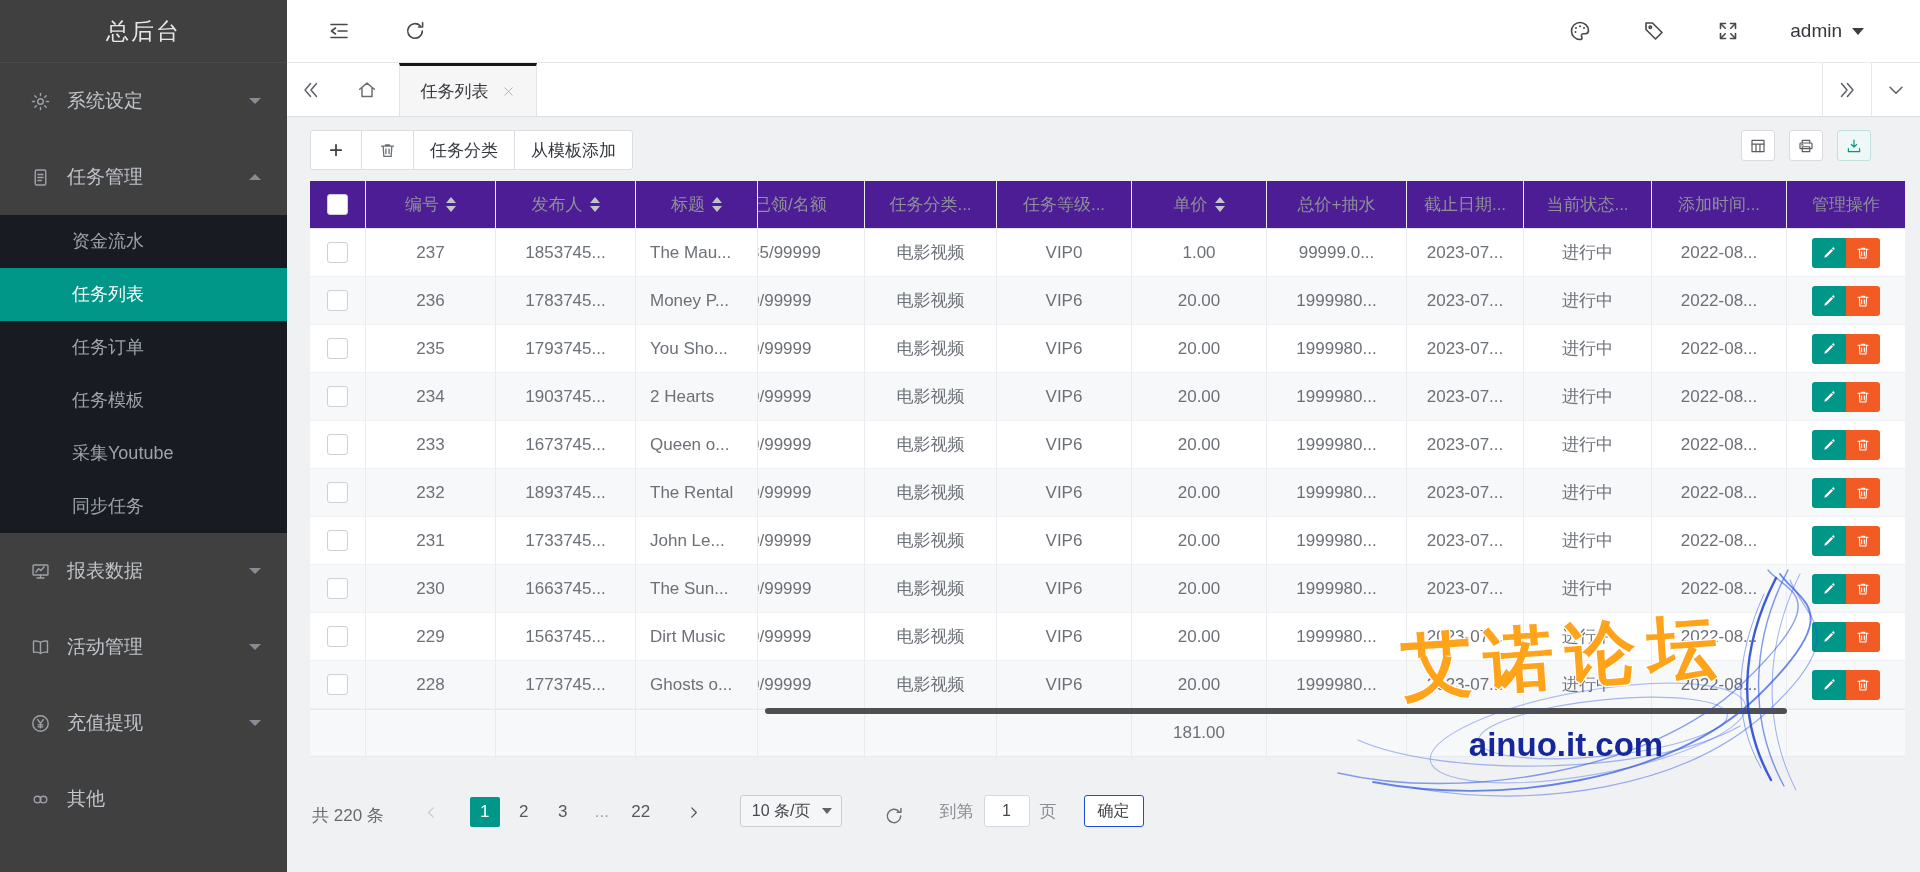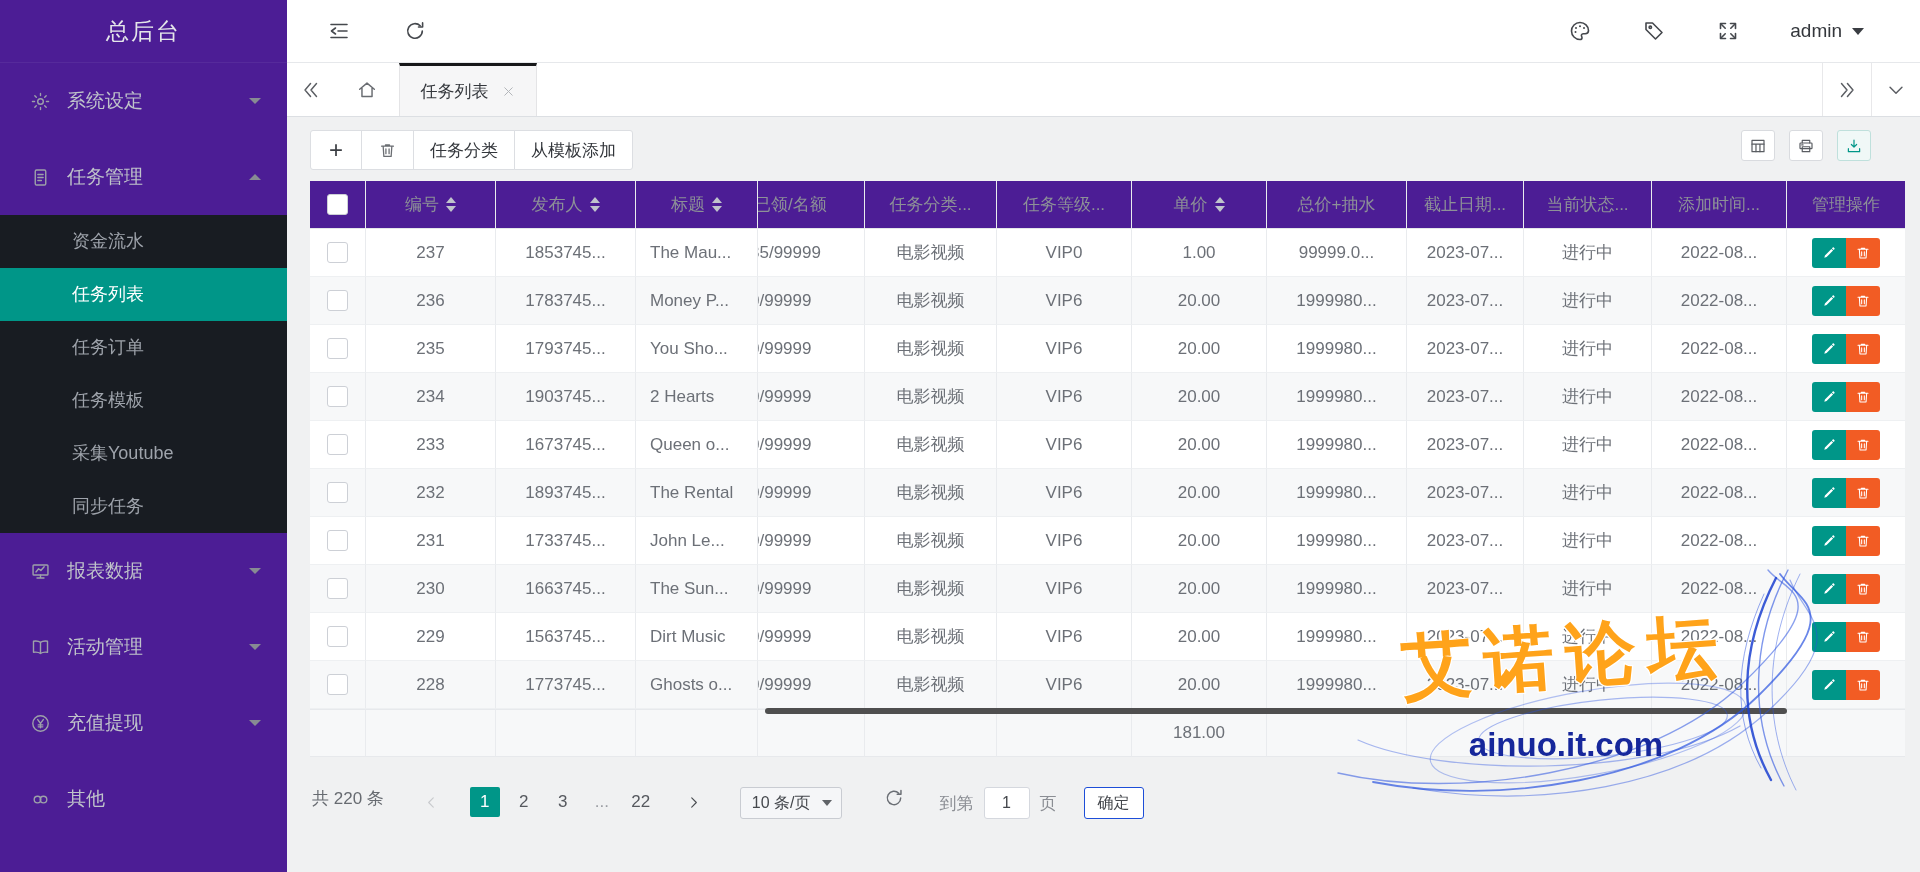--- a/index.html
+++ b/index.html
@@ -1,20 +1,20 @@
 <!DOCTYPE html>
 <html><head>
 <meta charset="utf-8">
 <style>
   html,body{margin:0;padding:0;}
   body{width:1920px;height:872px;overflow:hidden;font-family:"Liberation Sans","DejaVu Sans",sans-serif;background:#f0f1f2;}
   .app{position:relative;width:1920px;height:872px;overflow:hidden;}
 
   
-  .sidebar{position:absolute;left:0;top:0;width:287px;height:872px;background:#4c1d95;z-index:20;overflow:hidden;}
+  .sidebar{position:absolute;left:0;top:0;width:287px;height:872px;background:#404040;z-index:20;overflow:hidden;}
   .sidebar-title{height:62px;line-height:62px;text-align:center;color:#e4e6e9;font-size:23px;letter-spacing:2px;border-bottom:1px solid rgba(255,255,255,0.06);}
   .side-item{display:flex;align-items:center;height:76px;padding:0 26px 0 30px;color:#bfc3ca;font-size:19px;cursor:pointer;}
   .side-item .icon{width:21px;height:21px;color:#9da1a9;margin-right:16px;flex:none;}
   .side-label{flex:1;}
   .caret{width:0;height:0;border-left:6px solid transparent;border-right:6px solid transparent;}
   .caret.down{border-top:6px solid #878b93;}
   .caret.up{border-bottom:6px solid #878b93;}
   .submenu{background:#181c22;}
   .sub-item{height:53px;line-height:53px;padding-left:72px;color:#9ea3ab;font-size:18px;cursor:pointer;}
   .sub-item.active{background:#009688;color:#ffffff;}
@@ -71,21 +71,21 @@
   .sorter .s-up{border-bottom:6px solid #c0c4cc;}
   .sorter .s-dn{border-top:6px solid #c0c4cc;}
   .act-group{display:flex;}
   .act-btn{width:34px;height:30px;display:flex;align-items:center;justify-content:center;color:#fff;cursor:pointer;}
   .act-btn .icon{width:16px;height:16px;}
   .act-edit{background:#009688;border-radius:3px 0 0 3px;}
   .act-del{background:#f25c24;border-radius:0 3px 3px 0;}
   .h-scrollbar{position:absolute;top:527px;left:455px;width:1022px;height:6px;background:#4f4f4f;border-radius:3px;z-index:30;cursor:pointer;}
 
   
-  .pagination{display:flex;align-items:flex-start;margin-top:30px;margin-left:2px;gap:23px;font-size:17px;color:#676b71;}
+  .pagination{display:flex;align-items:flex-end;margin-top:38px;margin-left:2px;gap:23px;font-size:17px;color:#676b71;}
   .pg-total{margin-right:10px;}
   .pg-arrow{width:30px;height:30px;display:flex;align-items:center;justify-content:center;cursor:pointer;color:#484b50;}
   .pg-arrow.disabled{color:#c8cacd;cursor:default;}
   .pg-arrow .icon{width:17px;height:17px;}
   .pg-num{min-width:30px;height:30px;display:flex;align-items:center;justify-content:center;border-radius:2px;cursor:pointer;color:#55585e;}
   .pg-num.active{background:#009688;color:#fff;}
   .pg-dots{color:#9a9da3;cursor:default;}
   .pg-size{height:30px;margin-left:8px;padding:0 30px 0 11px;border:1px solid #c9ccd2;border-radius:3px;background:#f5f6f8;display:flex;align-items:center;position:relative;font-size:16px;color:#45484d;cursor:pointer;}
   .pg-size .caret-dn-sm{position:absolute;right:9px;border-top-color:#606368;border-left-width:5px;border-right-width:5px;border-top-width:6px;}
   .pg-refresh{width:22px;height:22px;color:#6a6e74;margin:0 12px 0 18px;cursor:pointer;}

